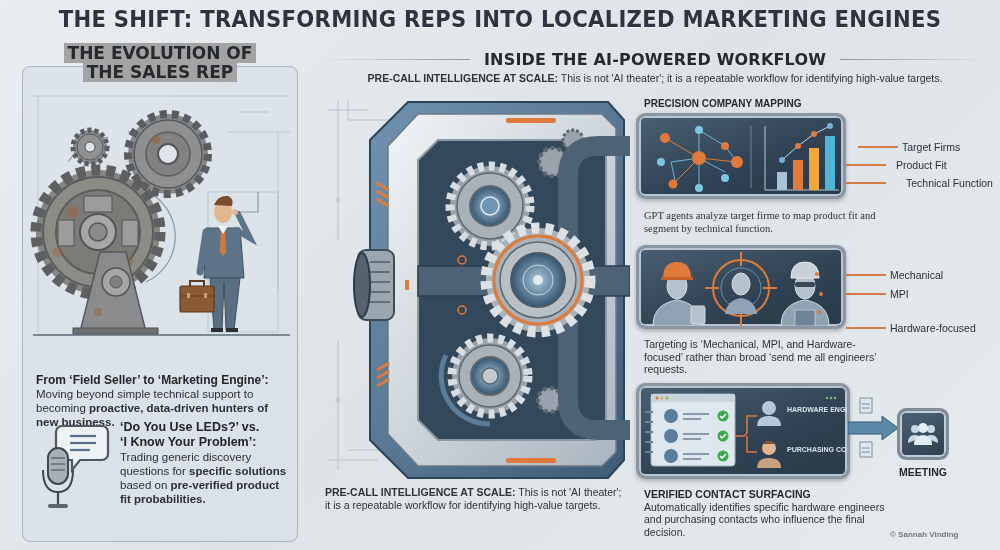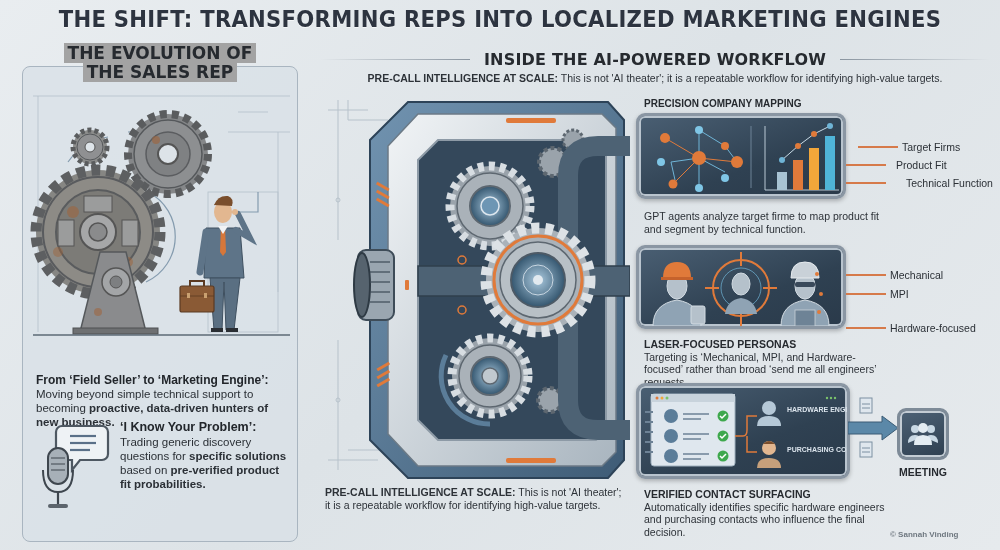--- a/index.html
+++ b/index.html
@@ -185,20 +185,21 @@
   <rect x="8" y="30" width="20" height="36" rx="10" fill="#a7b0b8" stroke="#3e464e" stroke-width="2"></rect>
   <line x1="11" y1="40" x2="25" y2="40" stroke="#3e464e" stroke-width="1"></line>
   <line x1="11" y1="46" x2="25" y2="46" stroke="#3e464e" stroke-width="1"></line>
   <line x1="11" y1="52" x2="25" y2="52" stroke="#3e464e" stroke-width="1"></line>
   <path d="M3 52 Q3 74 18 74 Q33 74 33 52" stroke="#3e464e" stroke-width="2" fill="none"></path>
   <line x1="18" y1="74" x2="18" y2="86" stroke="#3e464e" stroke-width="2.2"></line>
   <rect x="8" y="86" width="20" height="4" rx="2" fill="#5c646c"></rect>
 </svg>
 
 <div class="abs text-block-2">
+  <span class="hd">‘Do You Use LEDs?’ vs.</span>
   <span class="hd">‘I Know Your Problem’:</span>
   <span>Trading generic discovery questions for </span><b>specific solutions</b><span> based on </span><b>pre-verified product fit probabilities.</b>
 </div>
 
 <div class="abs workflow-title">
   <div class="line"></div>
   <div class="t">INSIDE THE AI-POWERED WORKFLOW</div>
   <div class="line r"></div>
 </div>
 <div class="abs subhead">
@@ -347,21 +348,21 @@
     <span>Target Firms</span>
   </div>
 <div class="abs callout" style="left:846px; top:159px;gap:6px;">
     <div class="ln"></div>
     <span>Product Fit</span>
   </div>
 <div class="abs callout" style="left:846px; top:177px;gap:16px;">
     <div class="ln"></div>
     <span>Technical Function</span>
   </div>
-<div class="abs desc" style="left:644px; top:210px; width:240px;">GPT agents analyze target firme to map product fit and segment by technical function.</div>
+<div class="abs desc" style="left:644px; top:210px; width:240px;font-family:Liberation Serif, serif;">GPT agents analyze target firme to map product fit and segment by technical function.</div>
 
 <div class="abs feat-panel" style="left:636px; top:245px; width:210px; height:84px;">
   <svg width="204" height="78" viewBox="0 0 204 78">
     <g>
       <path d="M14 78 Q14 56 38 52 Q62 56 62 78 Z" fill="#8fa3b4" stroke="#d2dbe2" stroke-width="1"></path>
       <ellipse cx="38" cy="38" rx="10" ry="13" fill="#b5c1cb" stroke="#d2dbe2" stroke-width="1"></ellipse>
       <path d="M24 30 Q24 14 38 14 Q52 14 52 30 Z" fill="#e07a3a"></path>
       <rect x="22" y="29" width="32" height="3" fill="#c5622c"></rect>
       <rect x="52" y="58" width="14" height="18" rx="2" fill="#b5c1cb" stroke="#d2dbe2"></rect>
     </g>
@@ -395,21 +396,20 @@
   </div>
 <div class="abs callout" style="left:846px; top:288px;">
     <div class="ln"></div>
     <span>MPI</span>
   </div>
 <div class="abs callout" style="left:846px; top:322px;">
     <div class="ln"></div>
     <span>Hardware-focused</span>
   </div>
 <div class="abs desc" style="left:644px; top:338px; width:250px;">
-  <span class="hd">LASER-FOCUSED PERSONAS</span>
   <span>Targeting is ‘Mechanical, MPI, and Hardware-focused’ rather than broad ‘send me all engineers’ requests.</span>
 </div>
 
 <div class="abs feat-panel" style="left:636px; top:383px; width:214px; height:96px;">
   <svg width="208" height="90" viewBox="0 0 208 90">
     <g>
       <rect x="12" y="8" width="84" height="72" rx="3" fill="#dfe7ee" stroke="#9fb0be"></rect>
       <rect x="12" y="8" width="84" height="8" fill="#c8d3dc"></rect>
       <circle cx="18" cy="12" r="1.5" fill="#e07a3a"></circle>
         <circle cx="23" cy="12" r="1.5" fill="#f2a73a"></circle>

